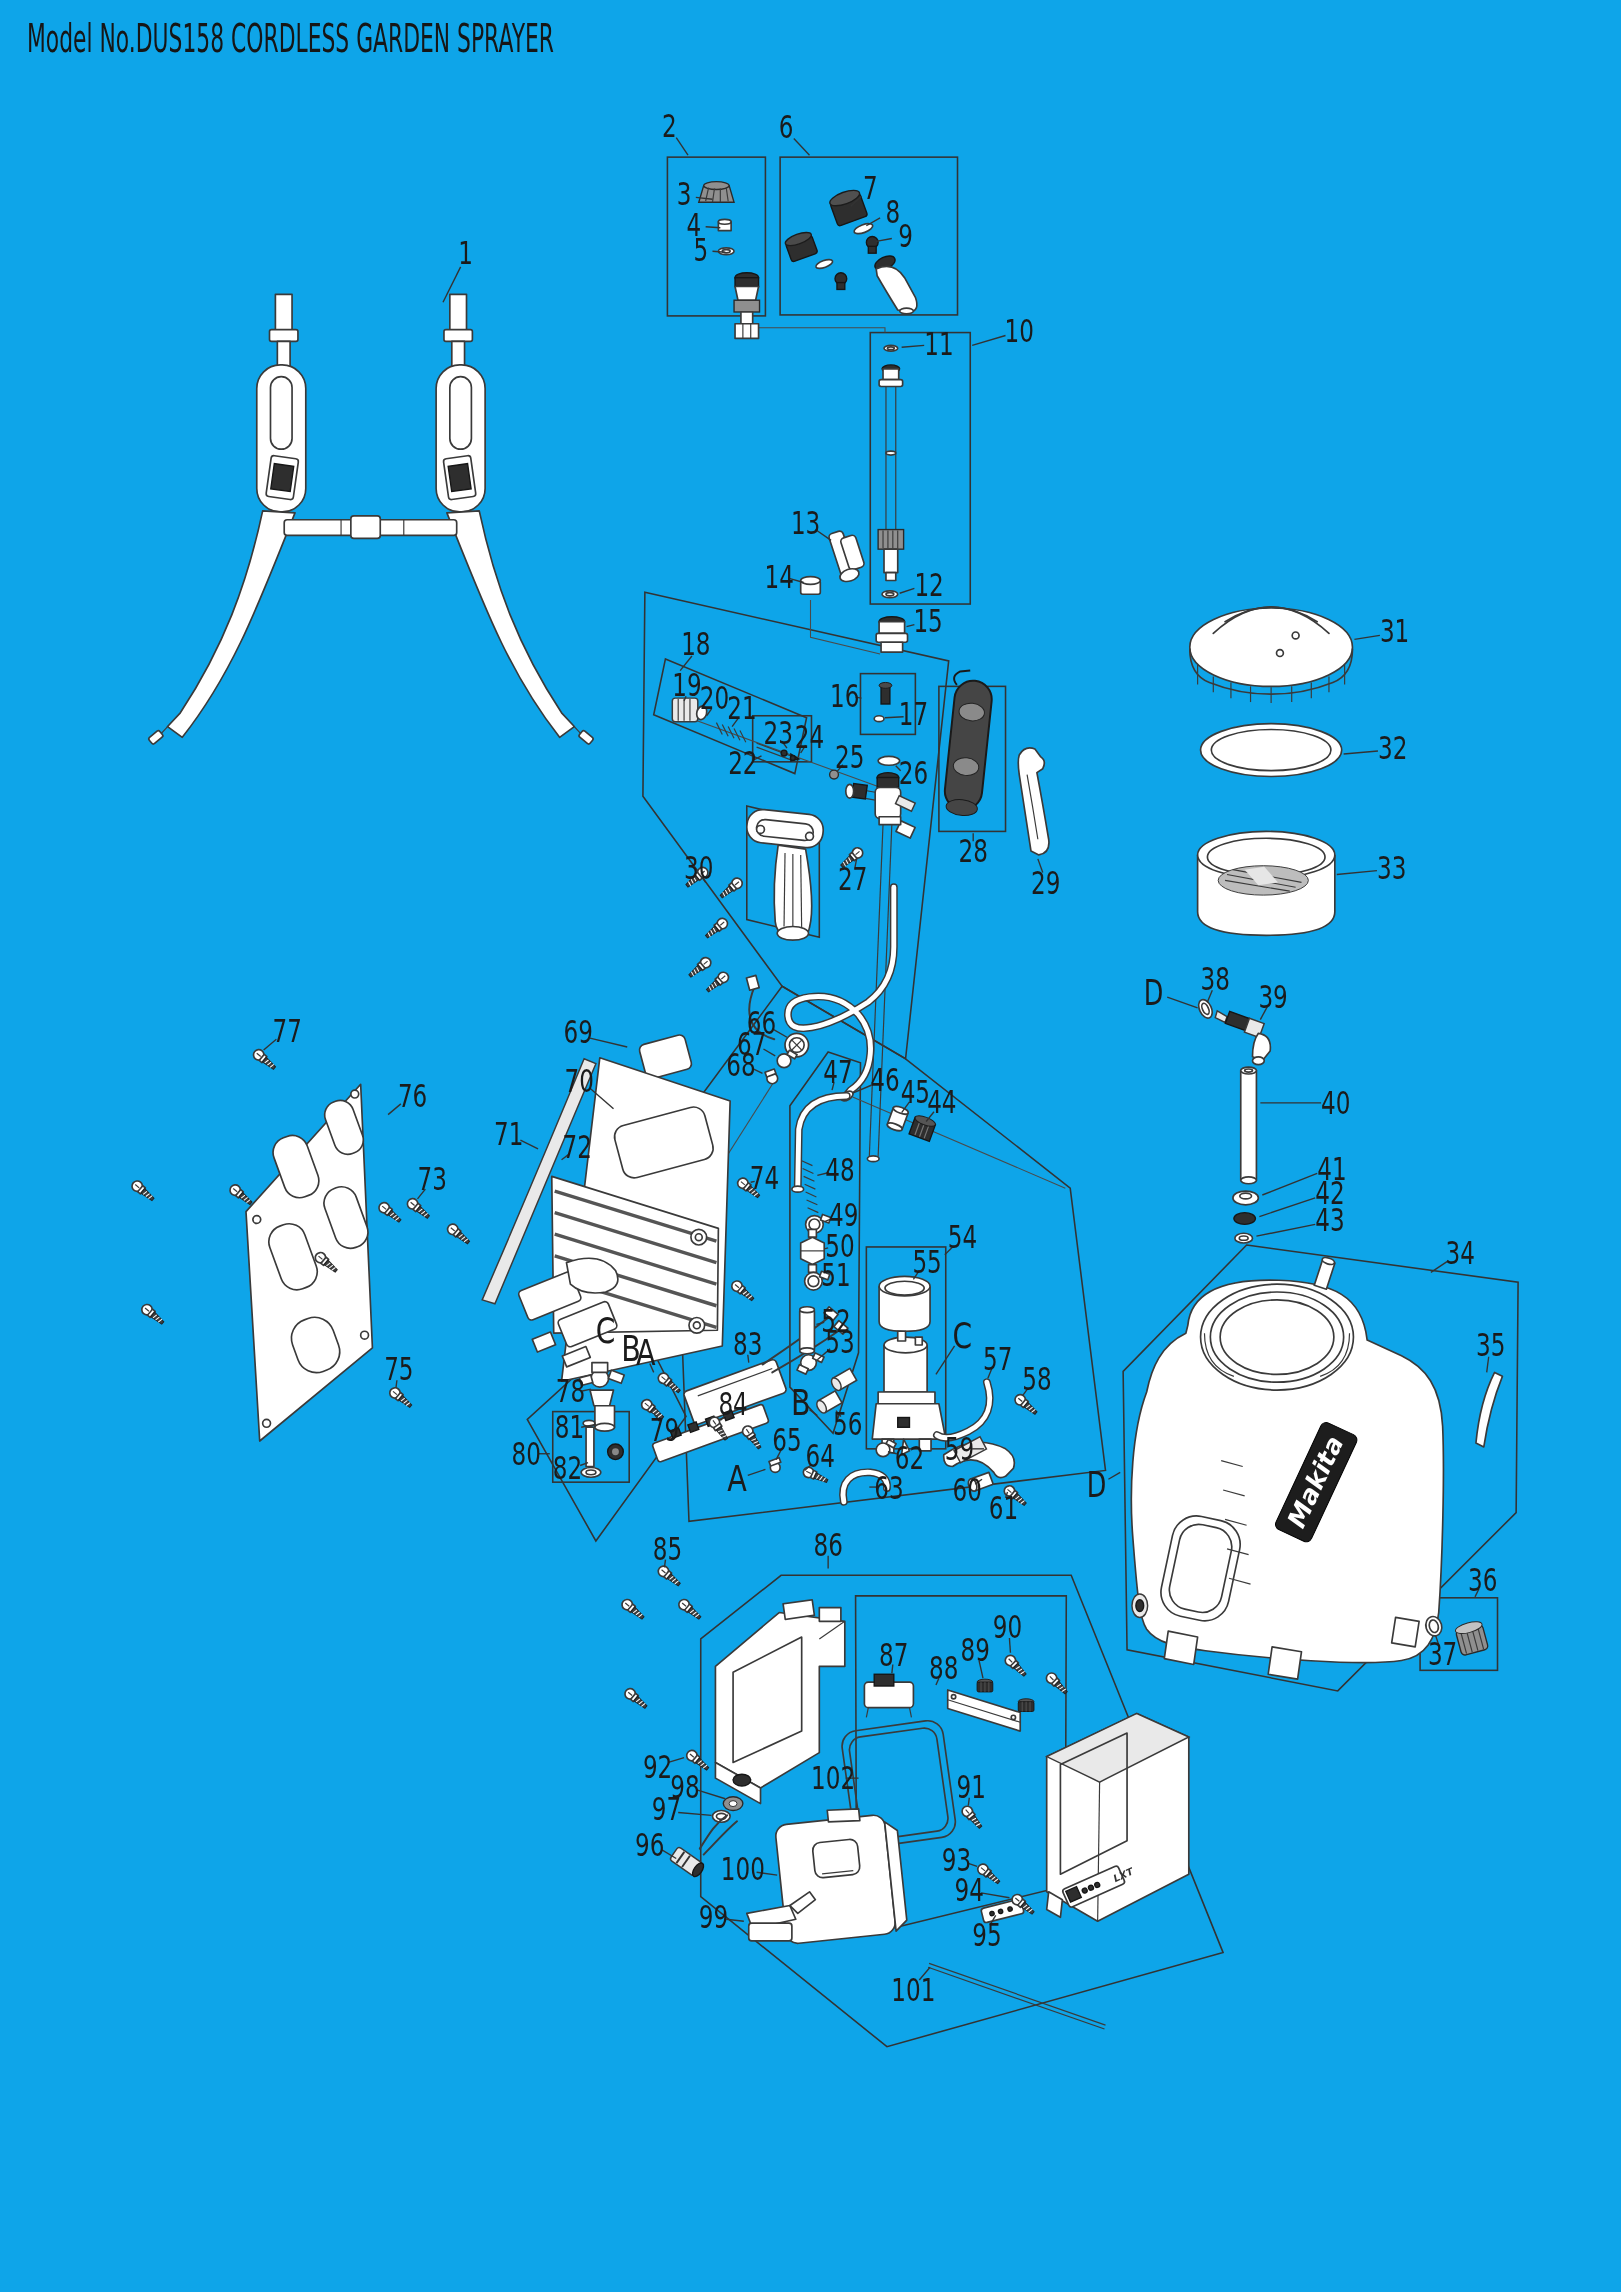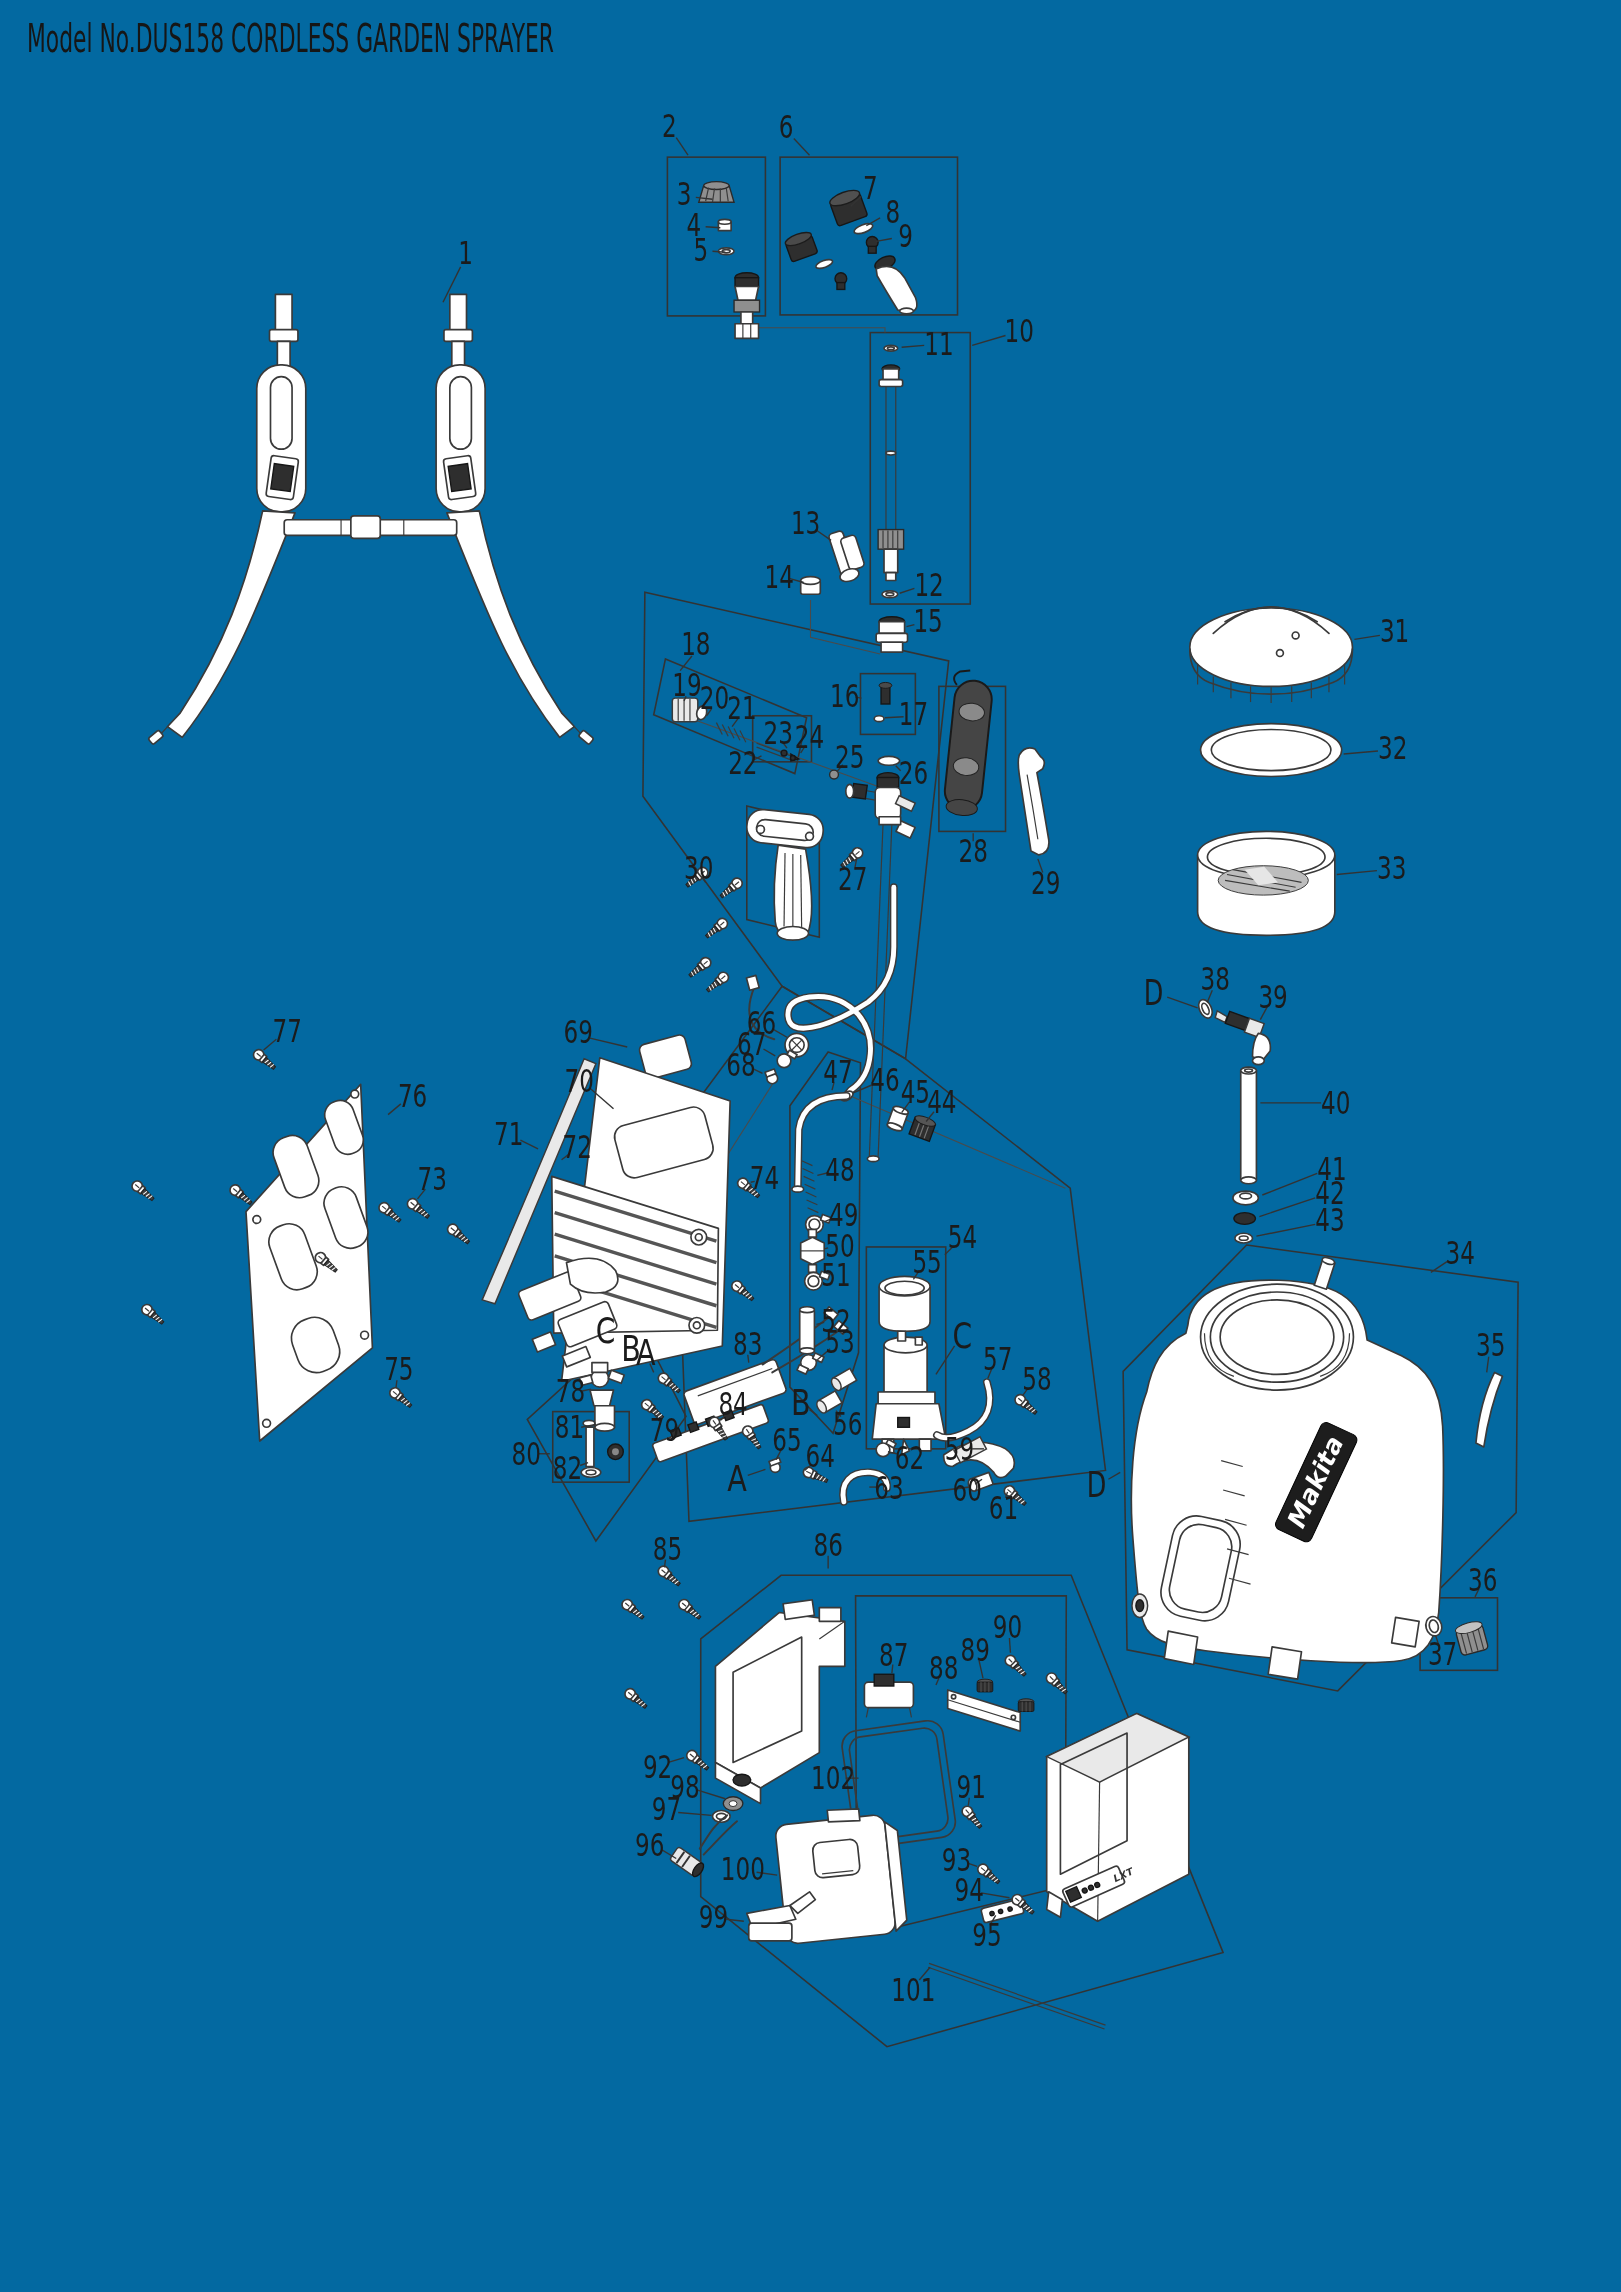--- a/index.html
+++ b/index.html
@@ -1,16 +1,16 @@
 <!DOCTYPE html>
 <html><head>
 <meta charset="utf-8">
 <style>
   html,body{margin:0;padding:0;background:#ffffff;}
-  .page{position:relative;width:1621px;height:2293px;background:#0369a1;overflow:hidden;
+  .page{position:relative;width:1621px;height:2293px;background:#0ea5e9;overflow:hidden;
         font-family:"DejaVu Sans",sans-serif;}
   .title{position:absolute;left:27.4px;top:15.7px;font-size:39px;color:#161616;
          transform:scaleX(.56);transform-origin:0 0;white-space:nowrap;font-weight:500;}
   svg{position:absolute;left:0;top:0;}
   .gbox{fill:none;stroke:#333;stroke-width:1.6;}
   .aux{fill:none;stroke:#4a4a4a;stroke-width:1.1;}
   .lead{stroke:#333;stroke-width:1.4;}
   .lab{font-family:"DejaVu Sans",sans-serif;font-size:32px;fill:#1b1b1b;}
   .big{font-size:37px;}
   .ln{fill:#fff;stroke:#3a3a3a;stroke-width:1.7;stroke-linejoin:round;}

